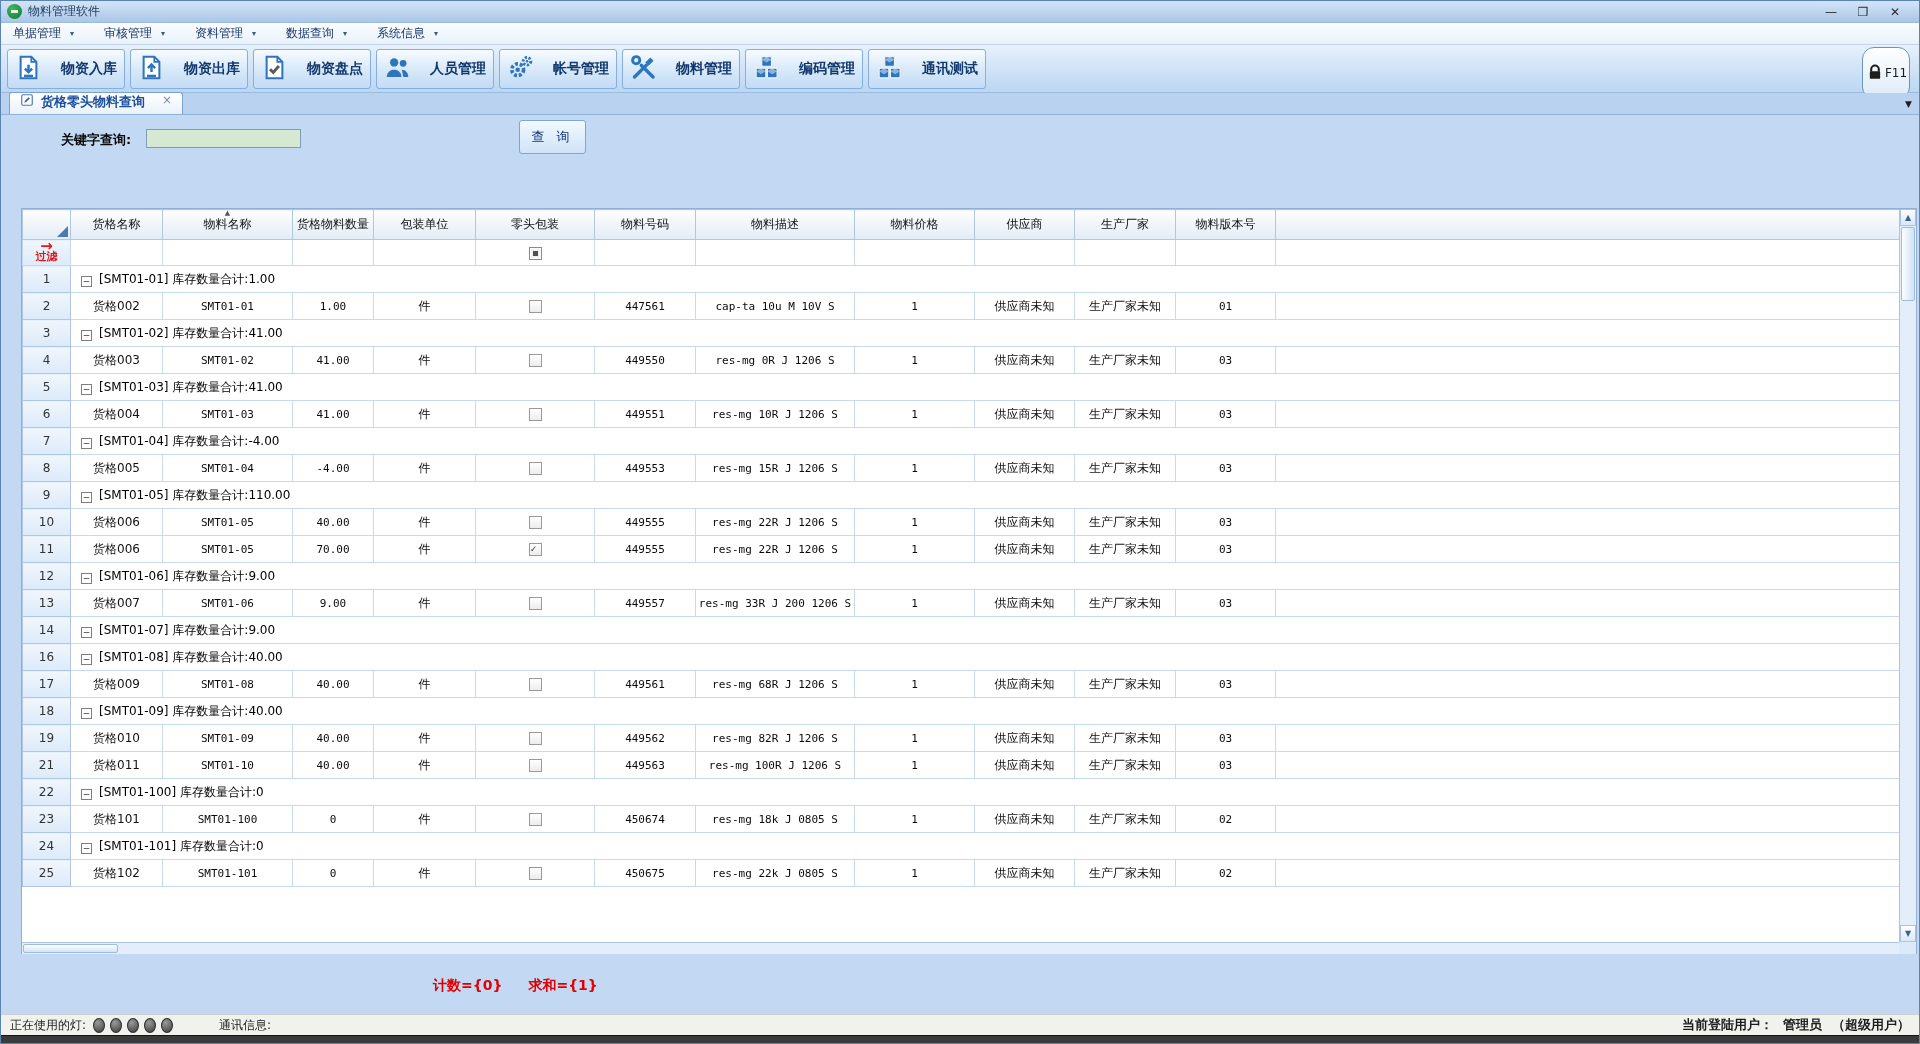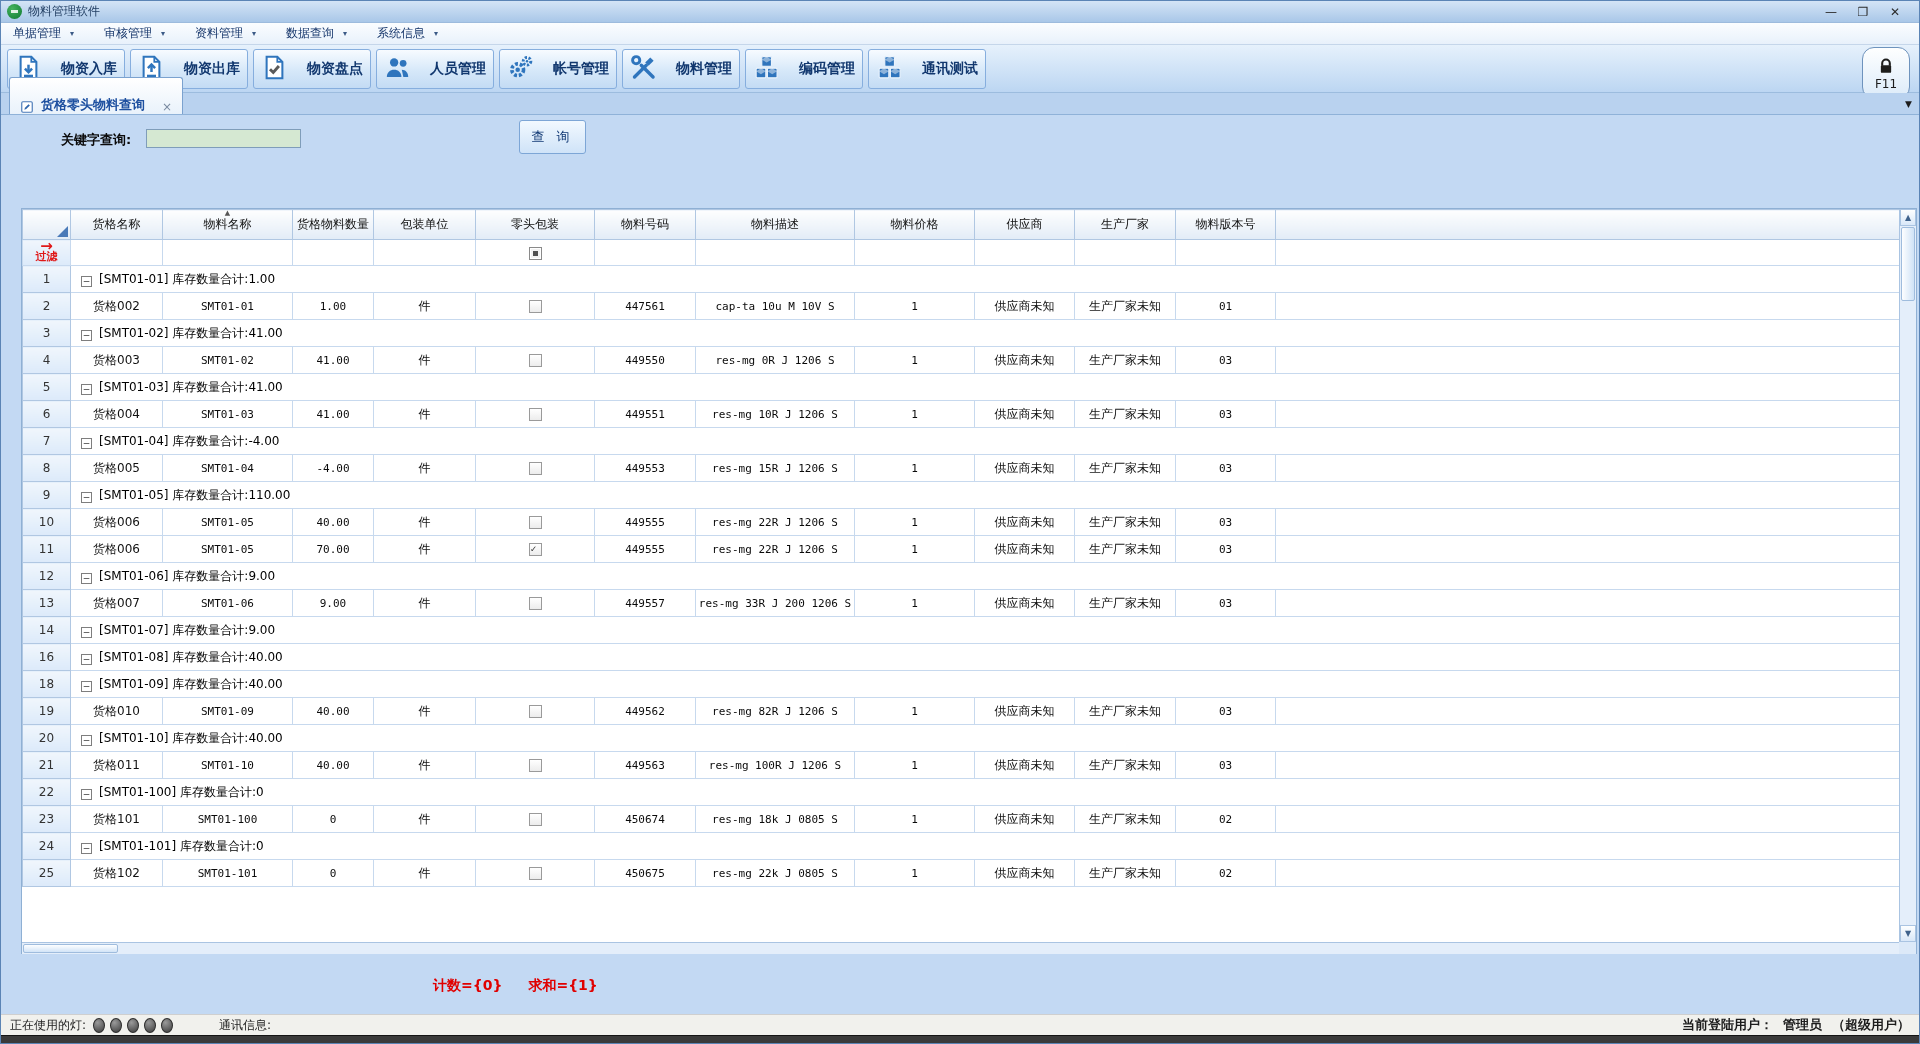--- a/index.html
+++ b/index.html
@@ -17,26 +17,26 @@
 
 
 .menubar{position:absolute;top:22px;left:0;right:0;height:22px;background:linear-gradient(#fbfdff,#e8f1fb);border-bottom:1px solid #c5d6ea;display:flex;align-items:center;padding-left:12px;gap:30px}
 .menu-item{color:#16366b;display:flex;gap:9px;align-items:center;font-size:12px}
 .menu-item .caret{font-size:8px;color:#3b5a86}
 
 
 .toolbar{position:absolute;top:44px;left:0;right:0;height:48px;background:linear-gradient(#e6f1fc,#bcd6f2);border-bottom:1px solid #9cbcde;display:flex;align-items:center;padding:0 6px}
 .tb-btn{width:118px;height:40px;margin-right:5px;border:1px solid #86aede;border-radius:3px;background:linear-gradient(#f7fbff,#d6e8f9 55%,#c3dbf4);display:flex;align-items:center;justify-content:center;gap:19px;color:#12386f;font-size:14px;font-weight:bold;flex:0 0 auto}
 .tb-btn svg{width:27px;height:27px;flex:0 0 auto}
-.f11-btn{position:absolute;right:9px;top:2px;width:48px;height:52px;border:1px solid #6e93bd;border-radius:12px;background:linear-gradient(#feffff,#dcebf9);display:flex;flex-direction:column;align-items:center;justify-content:center;color:#1c1c1c;font-size:12px;line-height:1}
+.f11-btn{position:absolute;right:9px;top:2px;width:48px;height:52px;border:1px solid #6e93bd;border-radius:12px;background:linear-gradient(#feffff,#dcebf9);display:flex;flex-direction:row;align-items:center;justify-content:center;color:#1c1c1c;font-size:12px;line-height:1}
 .f11-btn svg{width:20px;height:19px;margin-bottom:2px}
 
 
 .tabbar{position:absolute;top:92px;left:0;right:0;height:22px;background:#b9d2ef;border-bottom:1px solid #8fb2d8;display:flex;align-items:flex-end;padding-left:8px}
-.tab{height:37px;min-width:170px;background:linear-gradient(#ffffff,#e9f2fb);border:1px solid #7ba2cf;border-bottom:none;border-radius:3px 3px 0 0;display:flex;align-items:flex-end;padding:0 10px;gap:7px}
+.tab{height:22px;min-width:170px;background:linear-gradient(#ffffff,#e9f2fb);border:1px solid #7ba2cf;border-bottom:none;border-radius:3px 3px 0 0;display:flex;align-items:flex-start;padding:0 10px;gap:7px}
 .tab svg{width:14px;height:14px}
 .tab-label{color:#1e50a0;font-weight:bold;font-size:13px}
 .tab-close{color:#7a8aa0;font-size:12px;margin-left:10px}
 .tab-dd{position:absolute;right:7px;bottom:5px;font-size:9px;color:#1c1c1c}
 
 
 .content{position:absolute;top:114px;left:12px;right:0;height:901px;background:#c3d9f3}
 .search-label{position:absolute;left:48px;top:16px;font-size:13px;font-weight:bold;color:#0b0b0b}
 .search-input{position:absolute;left:133px;top:14px;width:155px;height:19px;background:#d5e8d2;border:1px solid #7f9db9;font-size:12px;padding:0 3px;font-family:"DejaVu Sans Mono",monospace}
 .query-btn{position:absolute;left:506px;top:5px;width:67px;height:34px;border:1px solid #7da6d6;border-radius:3px;background:linear-gradient(#f2f9ff,#cfe3f8);color:#123a75;font-size:13px;font-weight:normal;letter-spacing:4px;text-align:center;line-height:32px}
@@ -418,42 +418,53 @@
               <td></td>
             </tr>
             <tr class="group">
               <td class="rownum">14</td>
               <td class="groupcell" colspan="12"><span class="expand">−</span><span>[SMT01-07] 库存数量合计:9.00</span></td>
             </tr>
             <tr class="group">
               <td class="rownum">16</td>
               <td class="groupcell" colspan="12"><span class="expand">−</span><span>[SMT01-08] 库存数量合计:40.00</span></td>
             </tr>
+            <tr class="rowdata">
+              <td class="rownum">17</td>
+              <td class="cjk">货格009</td>
+              <td class="datacell">SMT01-08</td>
+              <td class="datacell">40.00</td>
+              <td class="cjk">件</td>
+              <td class="datacell"><span class="cb"></span></td>
+              <td class="datacell">449561</td>
+              <td class="datacell">res-mg 68R J 1206 S</td>
+              <td class="datacell">1</td>
+              <td class="cjk">供应商未知</td>
+              <td class="cjk">生产厂家未知</td>
+              <td class="datacell">03</td>
+              <td></td>
+            </tr>
             <tr class="group">
               <td class="rownum">18</td>
               <td class="groupcell" colspan="12"><span class="expand">−</span><span>[SMT01-09] 库存数量合计:40.00</span></td>
             </tr>
             <tr class="rowdata">
               <td class="rownum">19</td>
               <td class="cjk">货格010</td>
               <td class="datacell">SMT01-09</td>
               <td class="datacell">40.00</td>
               <td class="cjk">件</td>
               <td class="datacell"><span class="cb"></span></td>
               <td class="datacell">449562</td>
               <td class="datacell">res-mg 82R J 1206 S</td>
               <td class="datacell">1</td>
               <td class="cjk">供应商未知</td>
               <td class="cjk">生产厂家未知</td>
               <td class="datacell">03</td>
               <td></td>
-            </tr>
-            <tr class="group">
-              <td class="rownum">20</td>
-              <td class="groupcell" colspan="12"><span class="expand">−</span><span>[SMT01-10] 库存数量合计:40.00</span></td>
             </tr>
             <tr class="rowdata">
               <td class="rownum">21</td>
               <td class="cjk">货格011</td>
               <td class="datacell">SMT01-10</td>
               <td class="datacell">40.00</td>
               <td class="cjk">件</td>
               <td class="datacell"><span class="cb"></span></td>
               <td class="datacell">449563</td>
               <td class="datacell">res-mg 100R J 1206 S</td>

